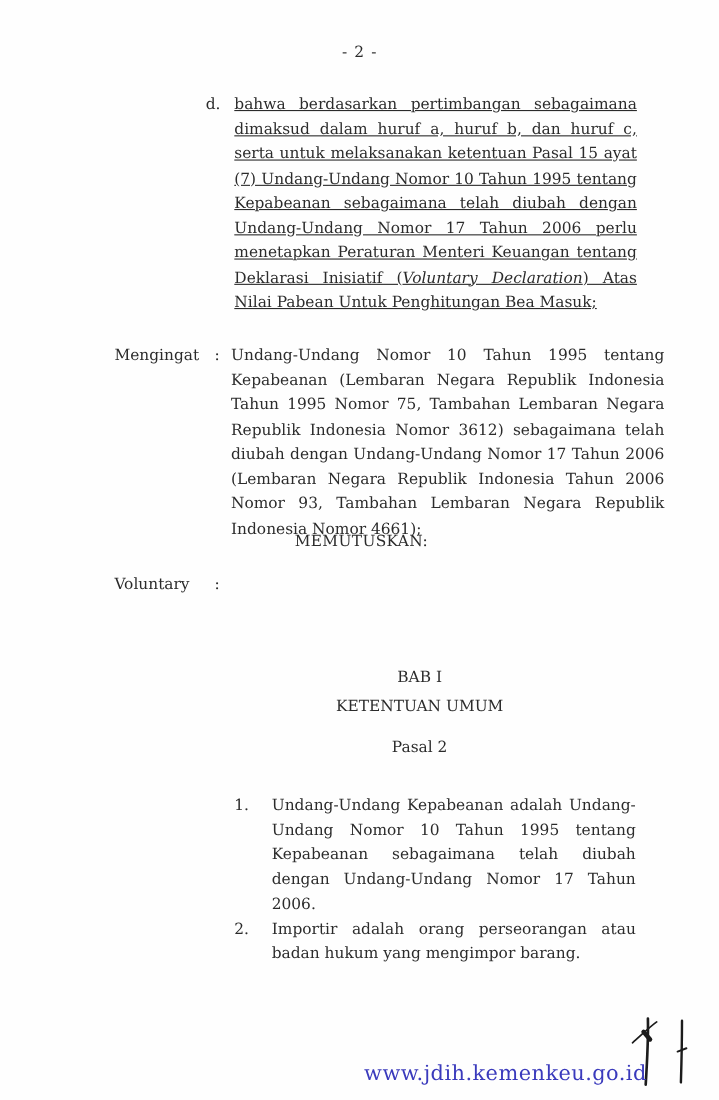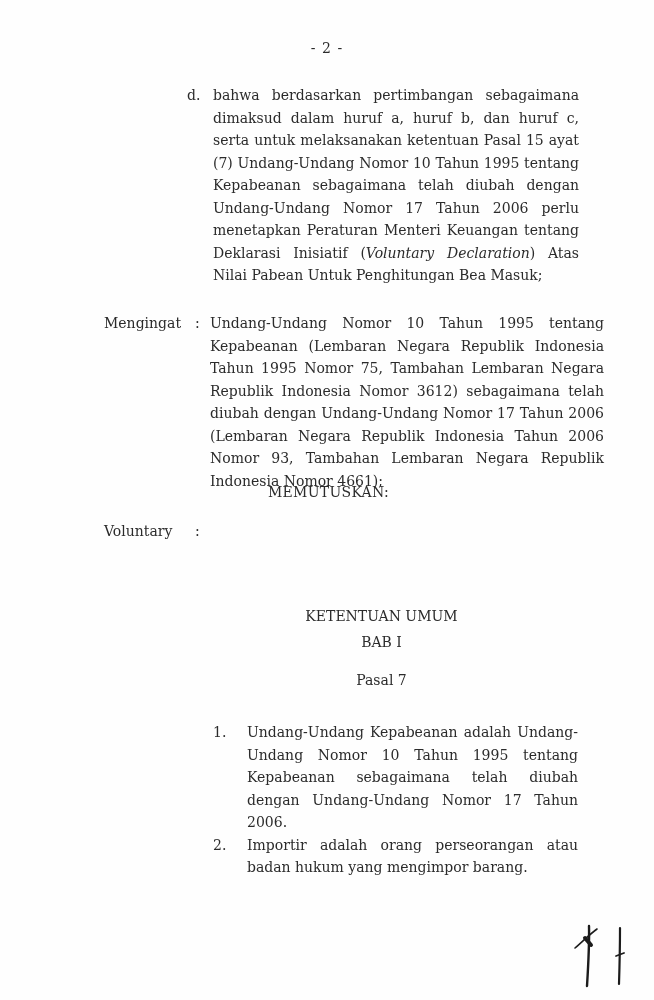--- a/index.html
+++ b/index.html
@@ -39,20 +39,21 @@
     width: 26px;
     flex: 0 0 26px;
     font-size: 14px;
     line-height: 22.5px;
   }
   .consideration .item-text {
     flex: 1;
     font-size: 14px;
     line-height: 22.5px;
     text-align: justify;
+    text-decoration: underline;
   }
   
   .label-row {
     position: absolute;
     left: 79px;
     width: 500px;
     display: flex;
     align-items: flex-start;
     margin-left: 25px;
   }
@@ -172,25 +173,25 @@
   </div>
 
   <div class="heading-memutuskan">MEMUTUSKAN:</div>
 
   <div class="label-row row-menetapkan">
     <div class="row-label">Voluntary</div>
     <div class="row-colon">:</div>
   </div>
 
   <div class="chapter-block">
+    <div>BAB I</div>
     <div>KETENTUAN UMUM</div>
-    <div>BAB I</div>
-  </div>
-
-  <div class="article-heading">Pasal 7</div>
+  </div>
+
+  <div class="article-heading">Pasal 2</div>
 
 
   <div class="definition-list">
     <div class="definition-item">
       <div class="def-number">1.</div>
       <div class="def-text">Undang-Undang Kepabeanan adalah Undang-Undang Nomor 10 Tahun 1995 tentang Kepabeanan sebagaimana telah diubah dengan Undang-Undang Nomor 17 Tahun 2006.</div>
     </div>
     <div class="definition-item">
       <div class="def-number">2.</div>
       <div class="def-text">Importir adalah orang perseorangan atau badan hukum yang mengimpor barang.</div>
@@ -198,14 +199,15 @@
   </div>
 
   <svg class="paraf-marks" viewBox="0 0 70 82" xmlns="http://www.w3.org/2000/svg">
     <path d="M 17 14 C 17.5 34 16 58 15 74" stroke="#1c1c1c" stroke-width="2.4" fill="none" stroke-linecap="round"></path>
     <path d="M 3 36 C 10 30 18 22 25 17" stroke="#1c1c1c" stroke-width="1.6" fill="none" stroke-linecap="round"></path>
     <path d="M 13 26 L 19 33" stroke="#1c1c1c" stroke-width="4" fill="none" stroke-linecap="round"></path>
     <path d="M 48 16 C 48 36 47.5 56 47 72" stroke="#1c1c1c" stroke-width="2.2" fill="none" stroke-linecap="round"></path>
     <path d="M 44 44 L 52 41" stroke="#1c1c1c" stroke-width="1.8" fill="none" stroke-linecap="round"></path>
   </svg>
 
+  <a class="footer-link" href="#">www.jdih.kemenkeu.go.id</a>
 
 </div>
 
 </body></html>

